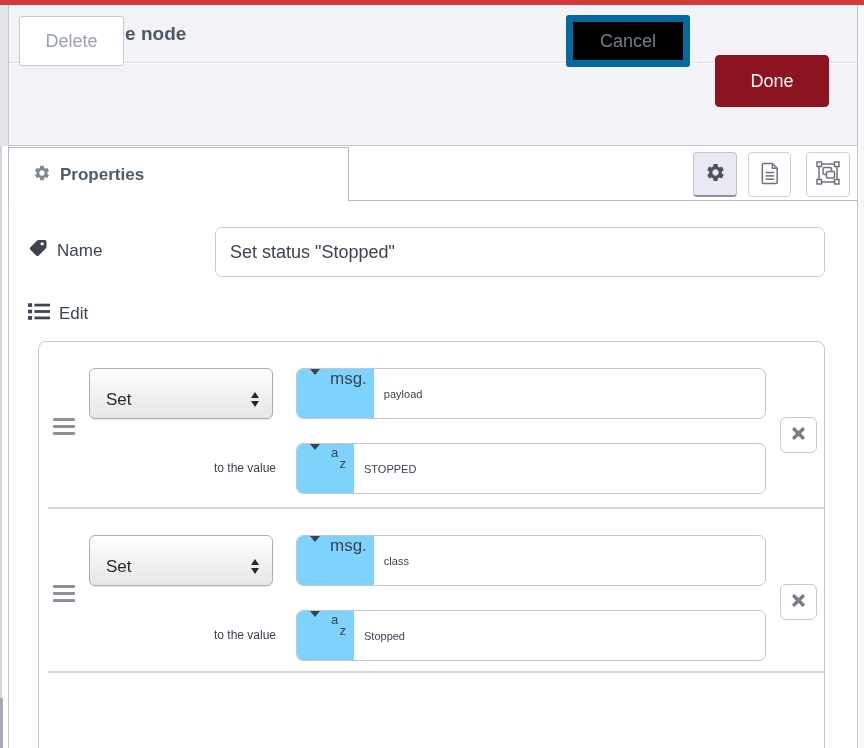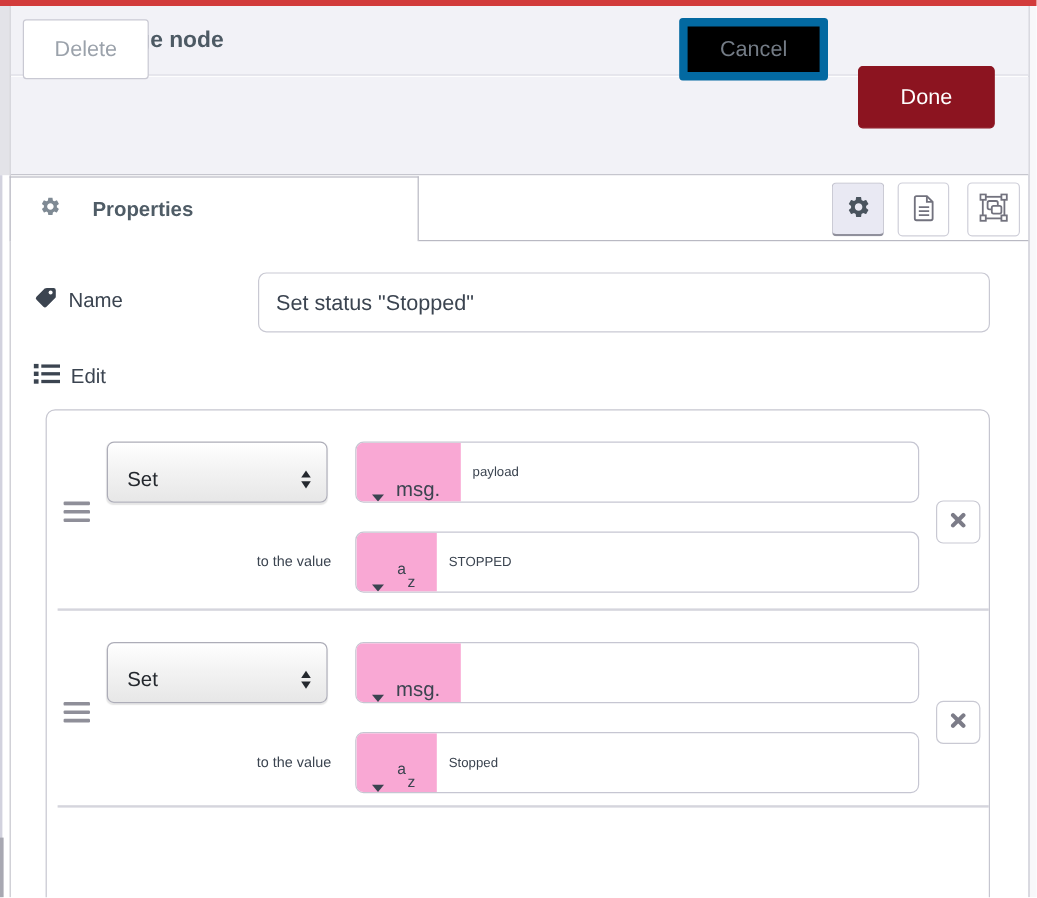--- a/index.html
+++ b/index.html
@@ -25,21 +25,21 @@
   .btn-row{position:absolute;left:9px;top:64px;width:848px;height:82px;background:#f2f2f7;border-bottom:1px solid #c6c6ce;}
   .btn{position:absolute;display:flex;align-items:center;justify-content:center;border-radius:3px;font-size:18px;cursor:pointer;font-family:"Liberation Sans",sans-serif;}
   .btn-delete{left:19px;top:16px;width:105px;height:50px;background:#ffffff;border:1px solid #c9c9d3;color:#9ba2ab;}
   .btn-cancel{left:566px;top:15px;width:124px;height:52px;background:#000000;border:7px solid #0369a1;color:#747c86;}
   .btn-done{left:715px;top:15px;width:114px;height:52px;background:#8c1420;border:1px solid #8c1420;border-radius:4px;color:#ffffff;margin-top:40px;}
 
   
   .tab-row-border{position:absolute;left:349px;top:200px;width:508px;height:1px;background:#b9b9c3;}
   .tab-properties{
     position:absolute;left:8px;top:147px;width:341px;height:54px;background:#ffffff;z-index:3;
-    border:1px solid #b9b9c3;border-bottom:none;display:flex;align-items:center;gap:26px;padding-left:24px;
+    border:1px solid #b9b9c3;border-bottom:none;display:flex;align-items:center;gap:9px;padding-left:24px;
   }
   .tab-properties .tab-label{font-size:17px;font-weight:bold;color:#4f5c66;}
   .icon-btn{position:absolute;top:152px;height:45px;display:flex;align-items:center;justify-content:center;border-radius:4px;cursor:pointer;background:#ffffff;border:1px solid #cfcfd9;}
   .icon-btn.active{background:#e9e9f3;border:1px solid #c2c2cd;border-bottom:2px solid #90909c;}
   .ib-gear{left:693px;width:44px;}
   .ib-doc{left:748px;width:43px;}
   .ib-group{left:806px;width:44px;}
 
   
   .field-label{position:absolute;display:flex;align-items:center;gap:9px;font-size:17px;color:#3b4450;}
@@ -69,21 +69,21 @@
   .ud{display:flex;flex-direction:column;align-items:center;}
   .ud .up{width:0;height:0;border:4px solid transparent;border-bottom:6px solid #24282e;margin-bottom:3px;}
   .ud .down{width:0;height:0;border:4px solid transparent;border-top:6px solid #24282e;}
 
   .typed-input{
     position:absolute;left:257px;width:470px;height:51px;border:1px solid #c6c6d2;border-radius:7px;
     background:#ffffff;display:flex;align-items:stretch;overflow:hidden;
   }
   .ti-a{top:26px;}
   .ti-b{top:101px;}
-  .ti-type{background:#f9a8d4;display:flex;align-items:flex-end;gap:10px;padding:0 17px 0 13px;cursor:pointer;}
+  .ti-type{background:#7dd3fc;display:flex;align-items:flex-start;gap:10px;padding:0 7px 0 13px;cursor:pointer;}
   .caret{width:0;height:0;border-left:5px solid transparent;border-right:5px solid transparent;border-top:6px solid #3b4450;}
   .ti-label{font-size:17px;color:#3b4450;}
   .typed-input input{
     border:none;outline:none;flex:1;font-size:11px;color:#3b4450;padding:0 10px;min-width:0;
     font-family:"Liberation Sans",sans-serif;background:transparent;
   }
   .az{position:relative;display:inline-block;width:17px;height:28px;font-size:13px;color:#3b4450;}
   .az .az-a{position:absolute;top:1px;left:1px;}
   .az .az-z{position:absolute;bottom:1px;right:1px;}
 
@@ -238,20 +238,21 @@
         <span class="ud">
             <i class="up"></i>
             <i class="down"></i>
           </span>
       </div>
       <div class="typed-input ti-a">
         <div class="ti-type">
           <span class="caret"></span>
           <span class="ti-label">msg.</span>
         </div>
+        <input value="class" style="">
       </div>
       <div class="to-label">to the value</div>
       <div class="typed-input ti-b">
         <div class="ti-type">
           <span class="caret"></span>
           <span class="az">
               <span class="az-a">a</span>
               <span class="az-z">z</span>
             </span>
         </div>

